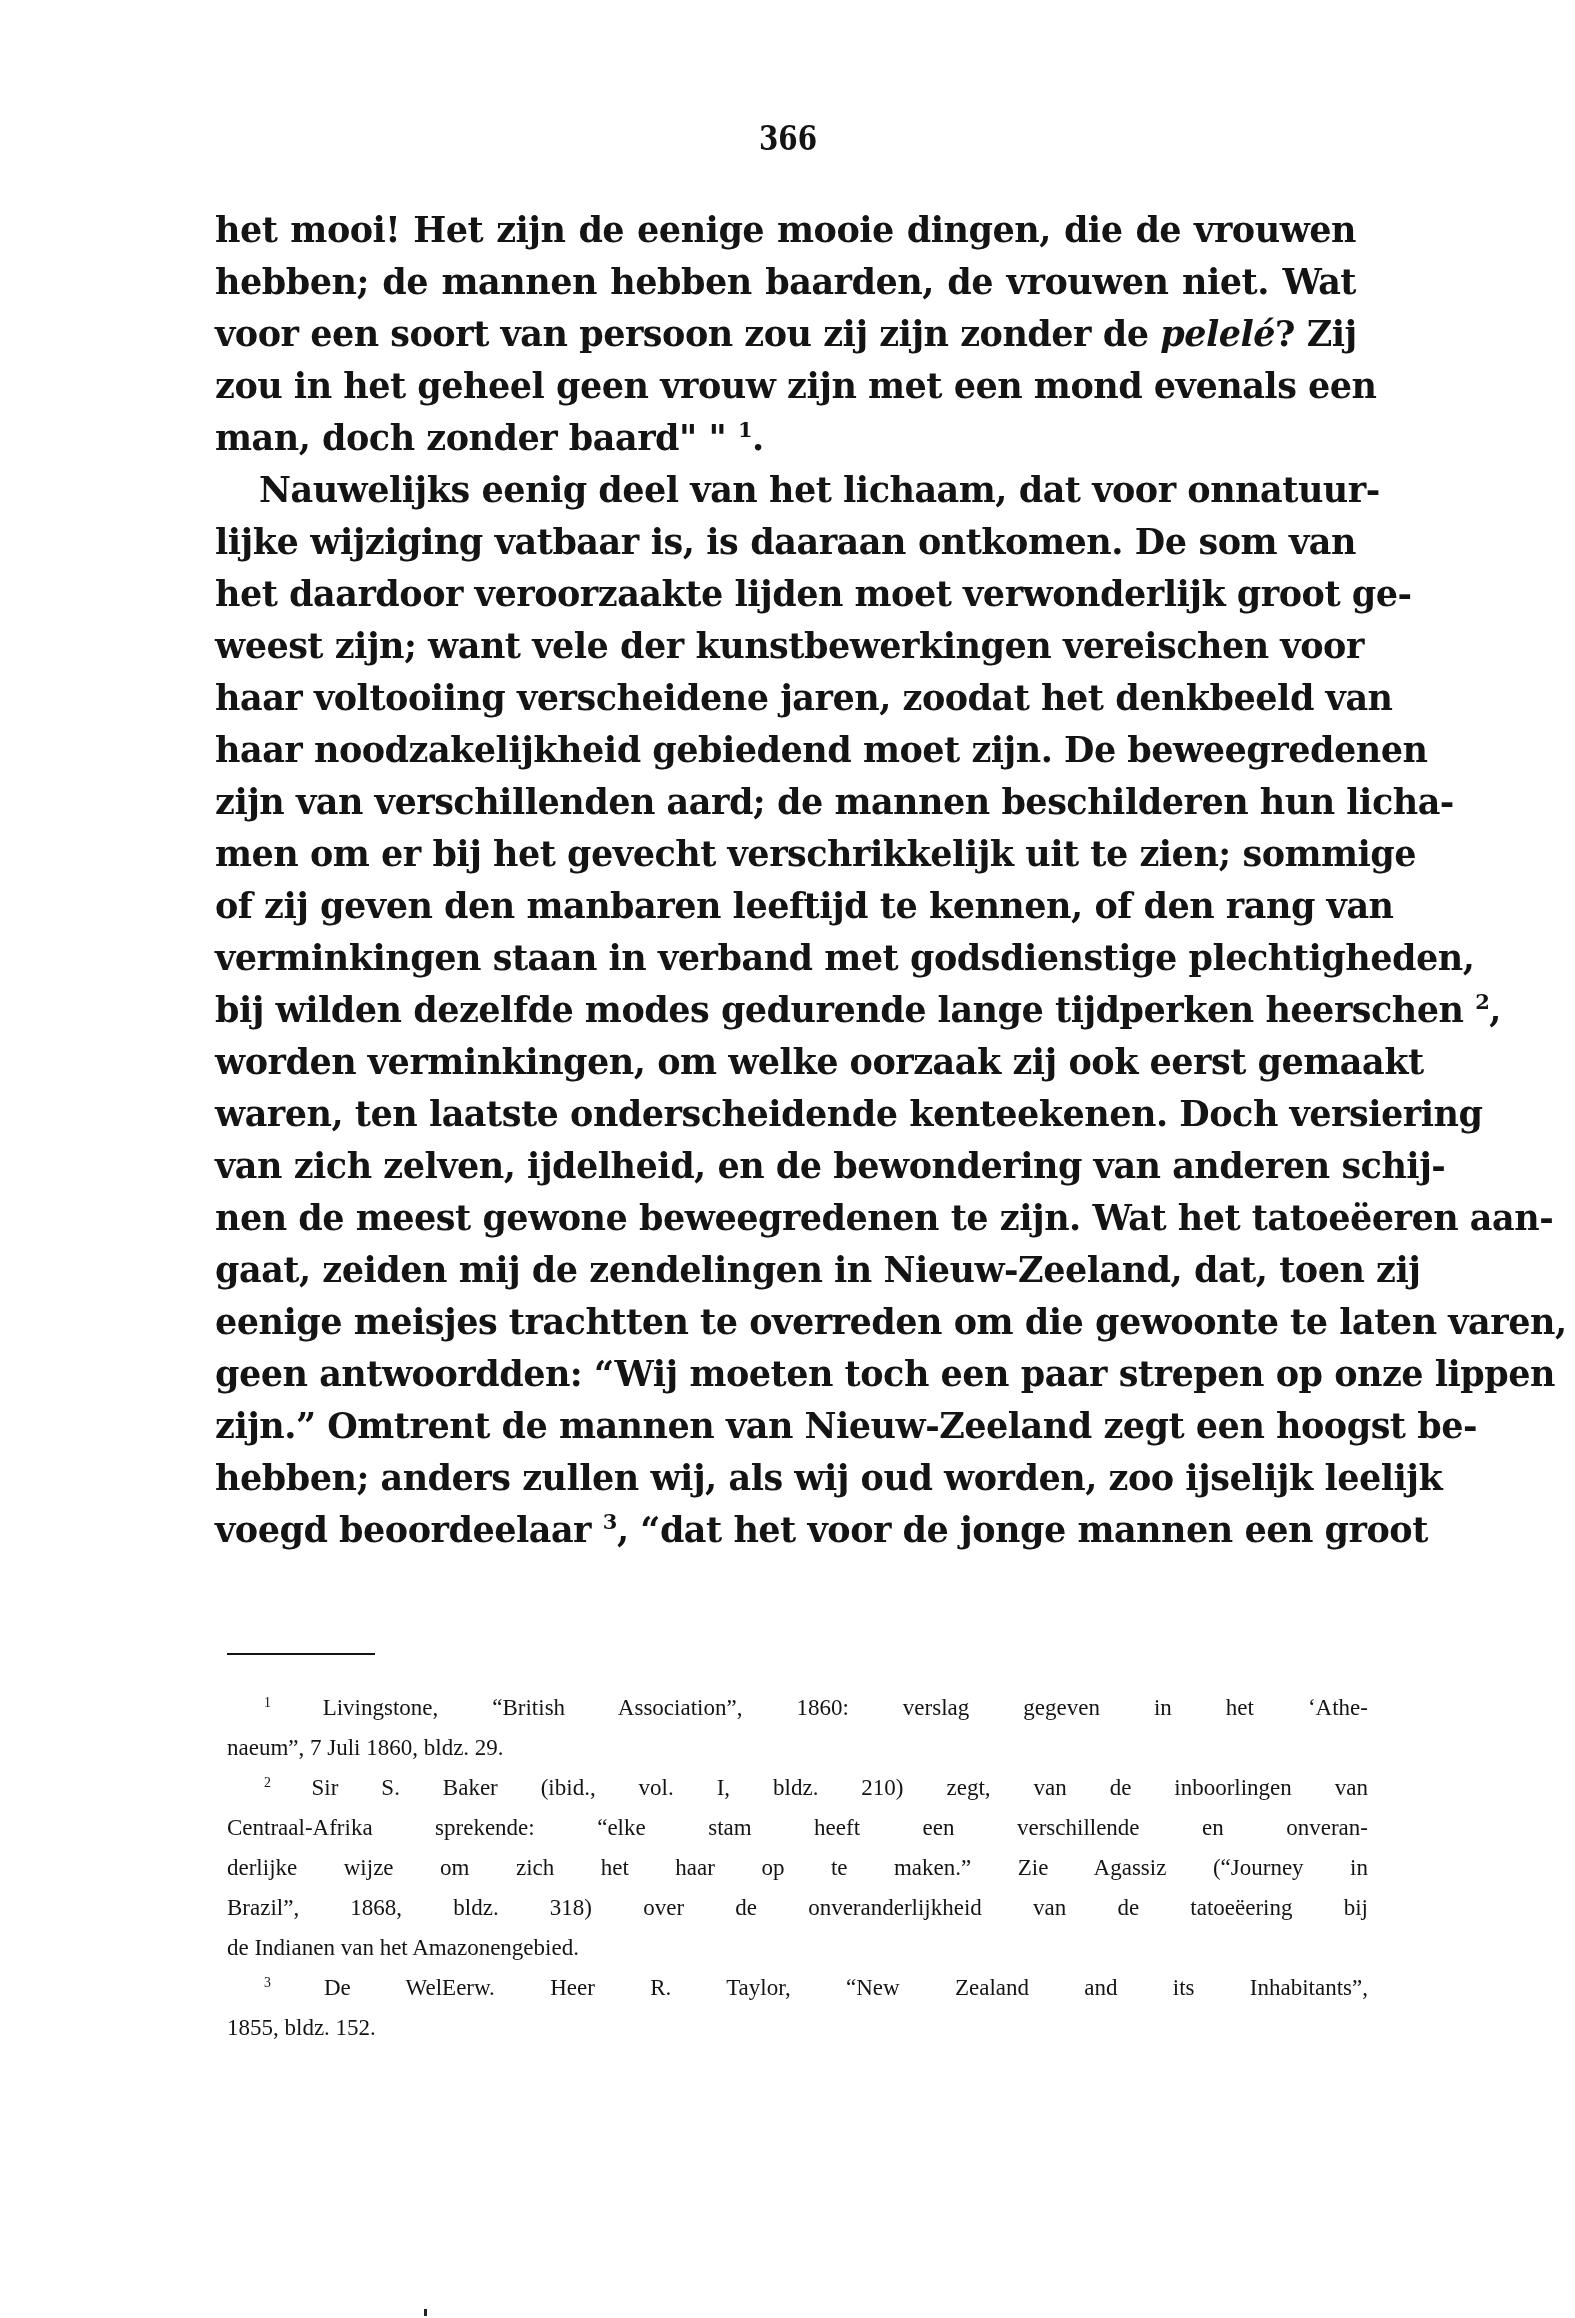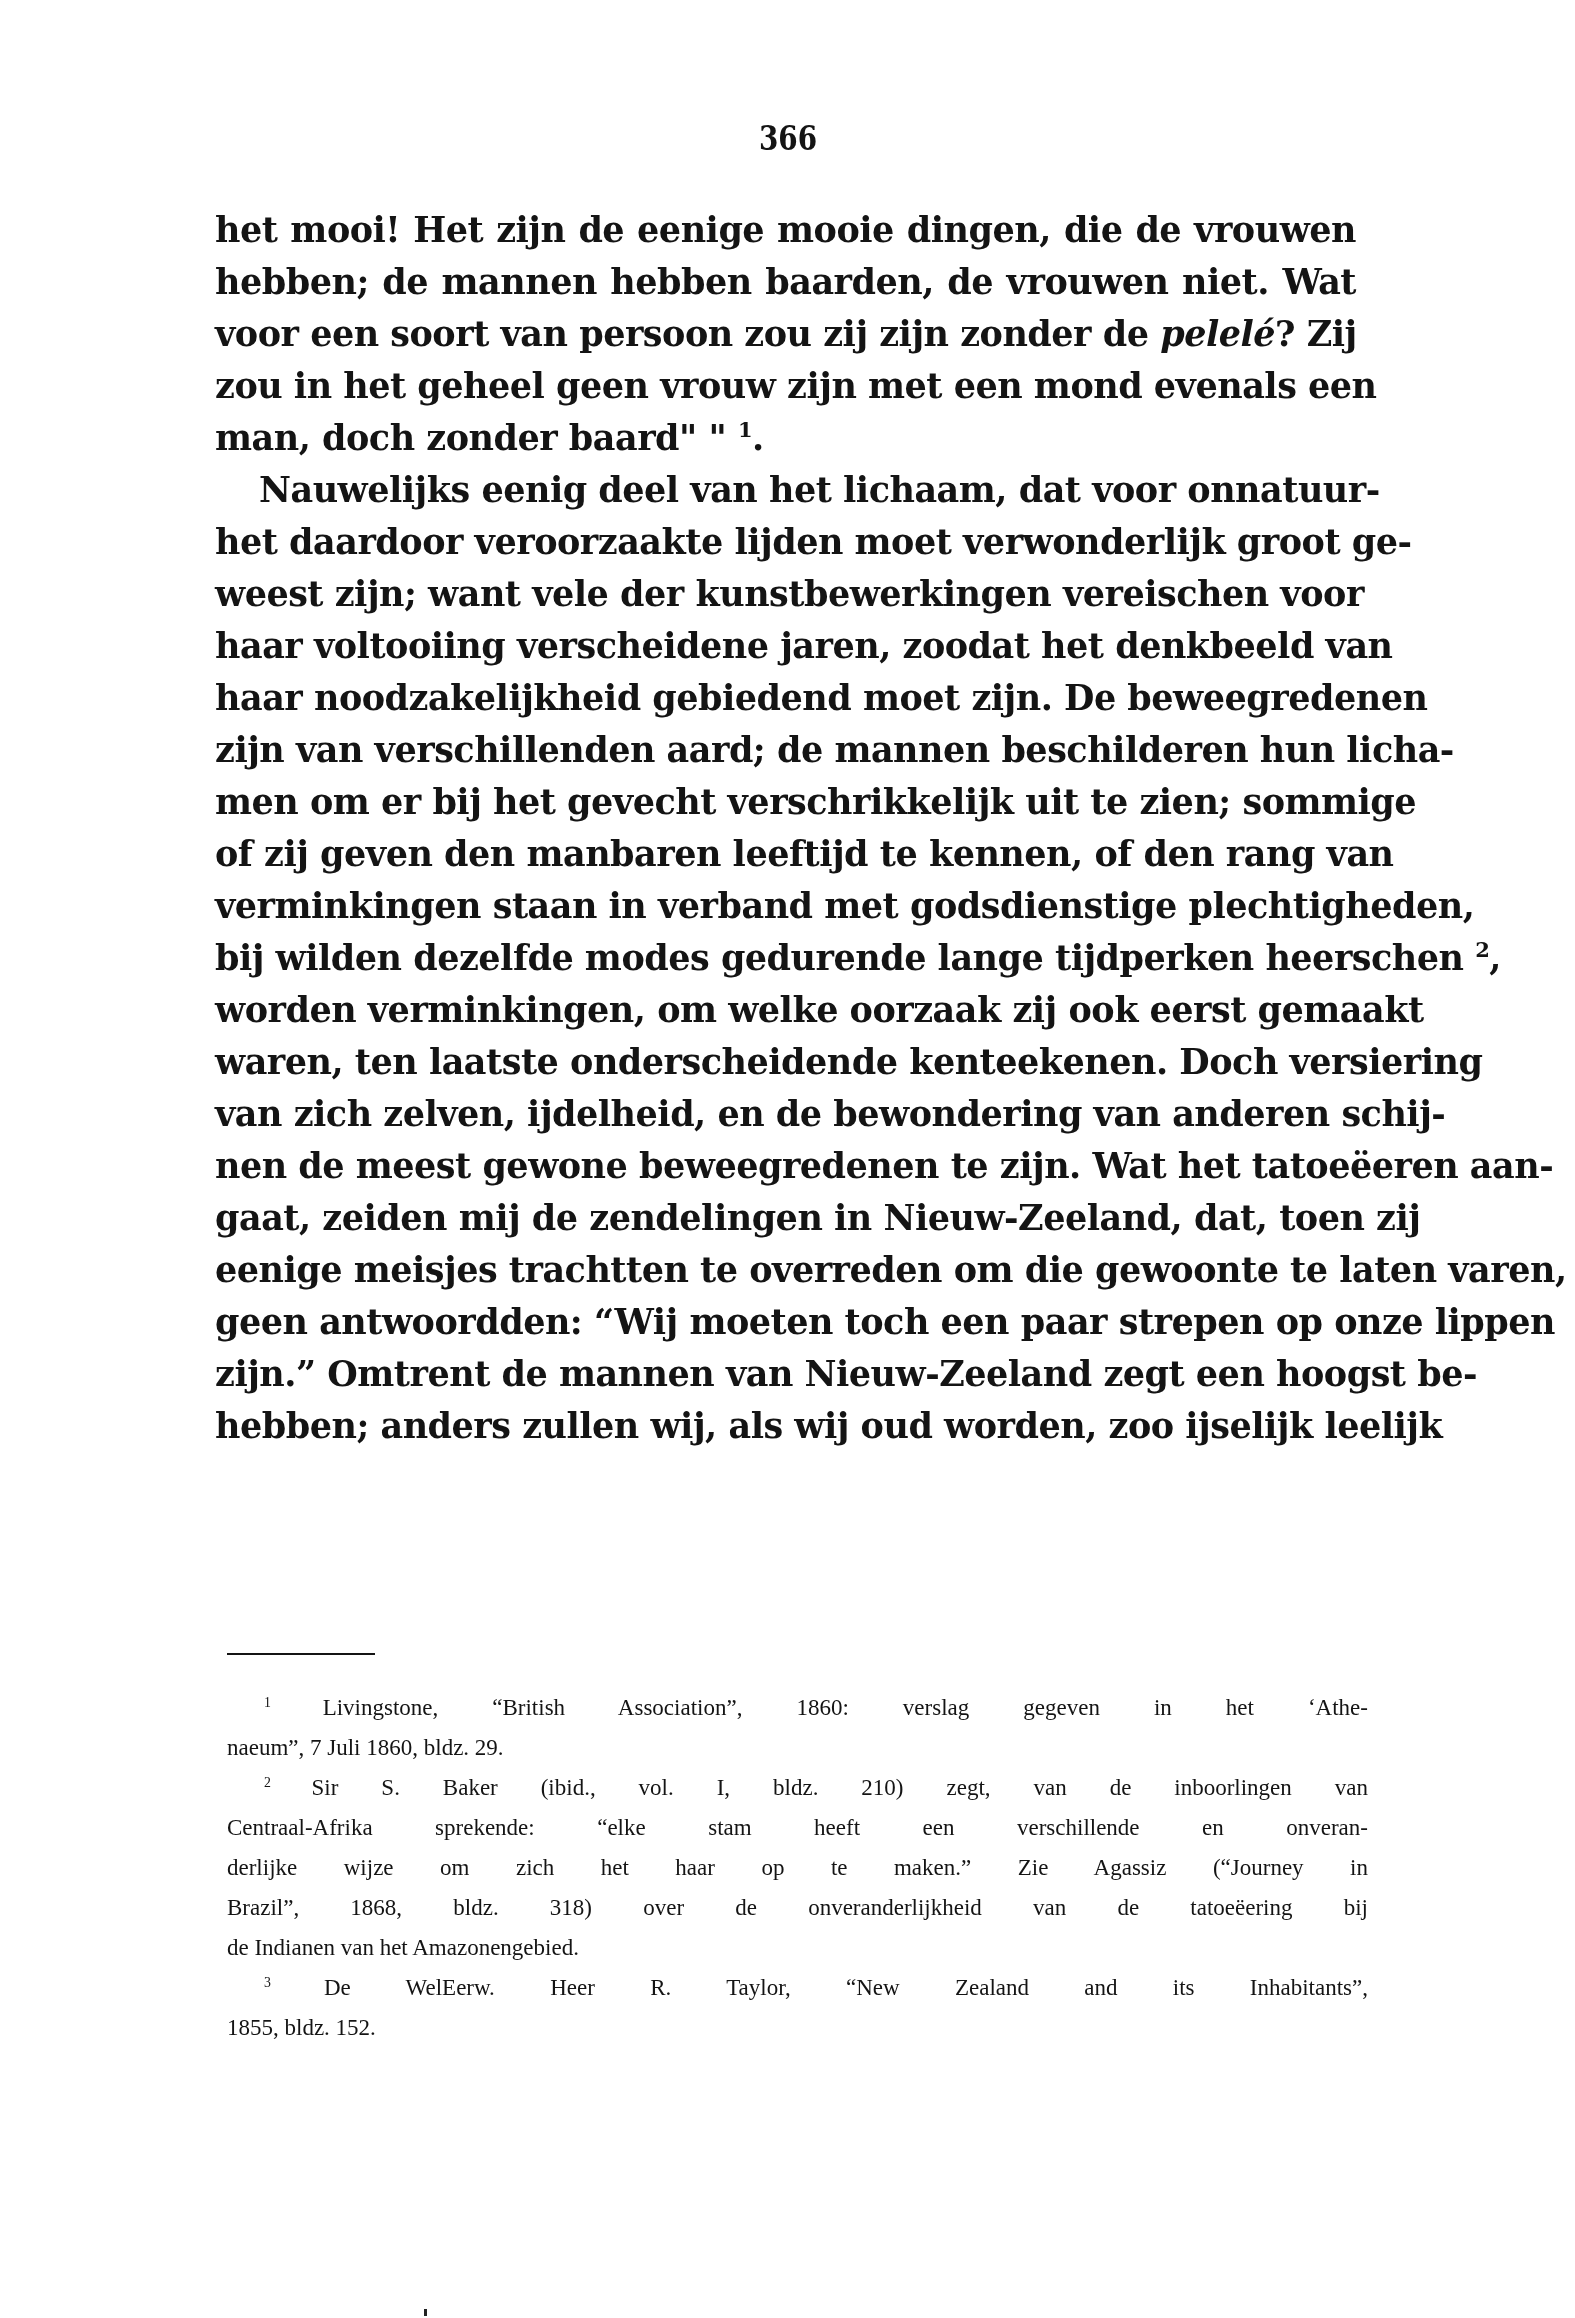--- a/index.html
+++ b/index.html
@@ -38,38 +38,40 @@
 <div class="page">
   <div class="page-number">366</div>
 
   <div class="body-text" id="body-text">
       <span class="line"><span>het mooi! Het zijn de eenige mooie dingen, die de vrouwen</span></span>
       <span class="line"><span>hebben; de mannen hebben baarden, de vrouwen niet. Wat</span></span>
       <span class="line"><span>voor een soort van persoon zou zij zijn zonder de </span><i>pelelé</i><span>? Zij</span></span>
       <span class="line"><span>zou in het geheel geen vrouw zijn met een mond evenals een</span></span>
       <span class="line last"><span>man, doch zonder baard" " </span><sup>1</sup><span>.</span></span>
       <span class="line indent"><span>Nauwelijks eenig deel van het lichaam, dat voor onnatuur-</span></span>
+      <span class="line"><span>lijke wijziging vatbaar is, is daaraan ontkomen. De som van</span></span>
       <span class="line"><span>het daardoor veroorzaakte lijden moet verwonderlijk groot ge-</span></span>
       <span class="line"><span>weest zijn; want vele der kunstbewerkingen vereischen voor</span></span>
       <span class="line"><span>haar voltooiing verscheidene jaren, zoodat het denkbeeld van</span></span>
       <span class="line"><span>haar noodzakelijkheid gebiedend moet zijn. De beweegredenen</span></span>
       <span class="line"><span>zijn van verschillenden aard; de mannen beschilderen hun licha-</span></span>
       <span class="line"><span>men om er bij het gevecht verschrikkelijk uit te zien; sommige</span></span>
       <span class="line"><span>of zij geven den manbaren leeftijd te kennen, of den rang van</span></span>
       <span class="line"><span>verminkingen staan in verband met godsdienstige plechtigheden,</span></span>
       <span class="line"><span>bij wilden dezelfde modes gedurende lange tijdperken heerschen </span><sup>2</sup><span>,</span></span>
       <span class="line"><span>worden verminkingen, om welke oorzaak zij ook eerst gemaakt</span></span>
       <span class="line"><span>waren, ten laatste onderscheidende kenteekenen. Doch versiering</span></span>
       <span class="line"><span>van zich zelven, ijdelheid, en de bewondering van anderen schij-</span></span>
       <span class="line"><span>nen de meest gewone beweegredenen te zijn. Wat het tatoeëeren aan-</span></span>
       <span class="line"><span>gaat, zeiden mij de zendelingen in Nieuw-Zeeland, dat, toen zij</span></span>
       <span class="line"><span>eenige meisjes trachtten te overreden om die gewoonte te laten varen,</span></span>
       <span class="line"><span>geen antwoordden: “Wij moeten toch een paar strepen op onze lippen</span></span>
       <span class="line"><span>zijn.” Omtrent de mannen van Nieuw-Zeeland zegt een hoogst be-</span></span>
       <span class="line"><span>hebben; anders zullen wij, als wij oud worden, zoo ijselijk leelijk</span></span>
+      <span class="line"><span>voegd beoordeelaar </span><sup>3</sup><span>, “dat het voor de jonge mannen een groot</span></span>
     </div>
 
   <div class="fn-rule"></div>
 
   <div class="footnotes" id="footnotes">
       <span class="fn-line indent"><sup>1 </sup><span>Livingstone, “British Association”, 1860: verslag gegeven in het ‘Athe-</span></span>
       <span class="fn-line last"><span>naeum”, 7 Juli 1860, bldz. 29.</span></span>
       <span class="fn-line indent"><sup>2 </sup><span>Sir S. Baker (ibid., vol. I, bldz. 210) zegt, van de inboorlingen van</span></span>
       <span class="fn-line"><span>Centraal-Afrika sprekende: “elke stam heeft een verschillende en onveran-</span></span>
       <span class="fn-line"><span>derlijke wijze om zich het haar op te maken.” Zie Agassiz (“Journey in</span></span>

